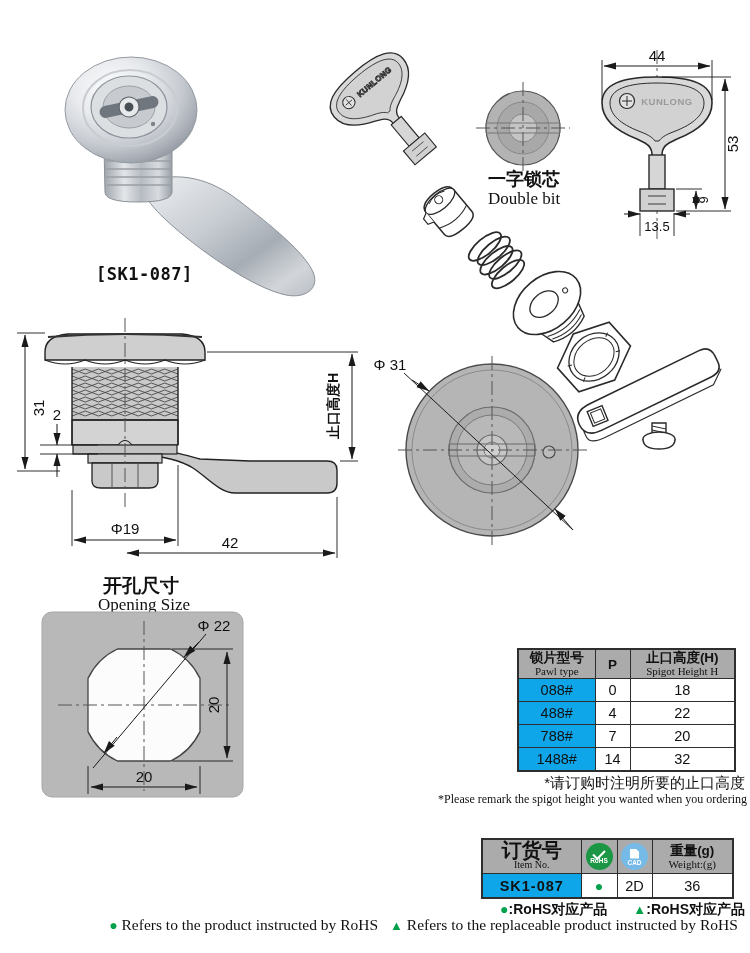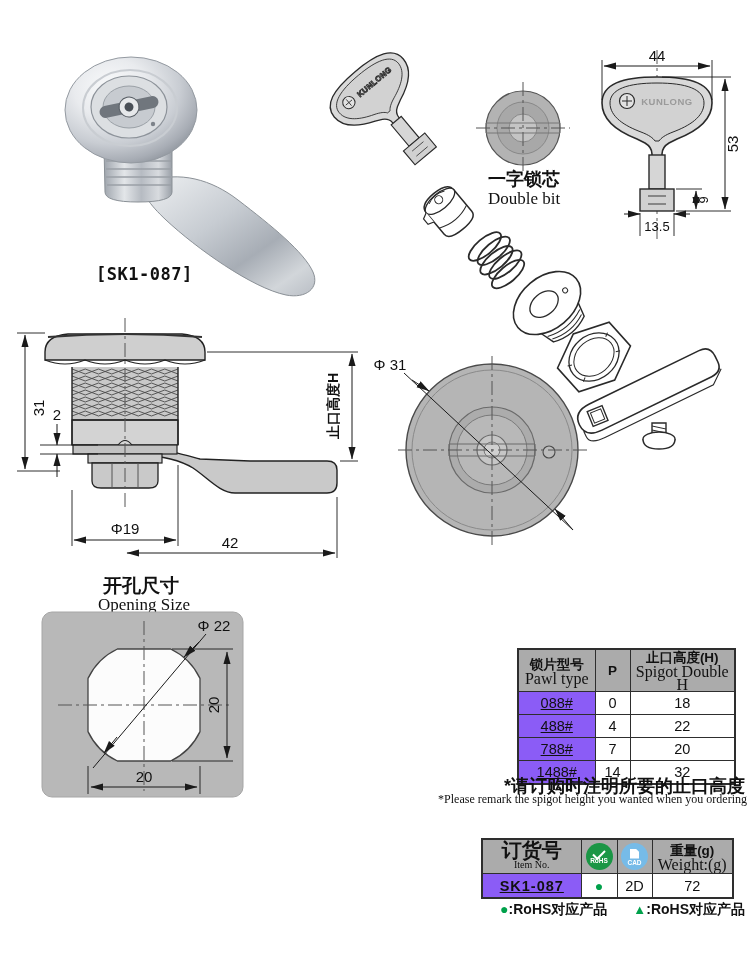--- a/index.html
+++ b/index.html
@@ -22,41 +22,41 @@
   
   table{border-collapse:collapse;table-layout:fixed;position:absolute;background:#fff;}
   .t1{left:517px;top:648px;width:217px;}
   .t2{left:481px;top:838px;width:251px;}
   td{border:1.5px solid #2e2e2e;text-align:center;vertical-align:middle;padding:0;overflow:hidden;}
   .t1 td,.t2 td{font-size:14.5px;}
   .t1{border:2px solid #2e2e2e;}
   .t2{border:2px solid #2e2e2e;}
   .hdr{background:#ababab;}
   .hdr .zh{font-weight:bold;font-size:13.5px;line-height:15px;}
-  .hdr .en{font-family:"Liberation Serif",serif;font-size:16px;line-height:13px;}
+  .hdr .en{font-family:"Liberation Serif",serif;font-size:11px;line-height:13px;}
   .t1 .hdr-cell{height:28px;}
   .t1 .data-row td{height:22px;}
   .t2 .hdr-cell{height:33px;}
   .t2 .data-row td{height:23px;}
-  .mint{background:#8b5cf6;text-decoration:underline;}
+  .mint{background:#0ea5e9;}
   .item-no{font-weight:bold;font-size:15px;letter-spacing:1px;text-align:center;}
   .gdot{color:#00A14B;font-size:14px;}
   .gtri{color:#00A14B;font-size:13px;}
   
   .badge{width:27px;height:27px;border-radius:50%;margin:0 auto;display:flex;flex-direction:column;
          align-items:center;justify-content:center;color:#fff;}
   .badge.rohs{background:#1a9645;}
   .badge.cad{background:#76bbe8;}
   .check-shape{width:10px;height:5px;border-left:2px solid #fff;border-bottom:2px solid #fff;
                transform:rotate(-45deg);margin-top:2px;}
   .doc-shape{width:9px;height:10px;background:#fff;margin-top:2px;
              clip-path:polygon(0 0,62% 0,100% 32%,100% 100%,0 100%);}
   .btxt{font-size:6.5px;font-weight:bold;line-height:8px;}
   
-  .note-zh{position:absolute;right:5px;top:774px;font-weight:bold;font-size:18px;text-align:center;}
+  .note-zh{position:absolute;right:5px;top:774px;font-weight:normal;font-size:15px;text-align:center;}
   .note-en{position:absolute;right:3px;top:792px;font-family:"Liberation Serif",serif;font-size:12px;}
   .legend-zh{position:absolute;right:5px;top:901px;font-weight:bold;font-size:14px;}
   .legend-zh .sp{display:inline-block;width:26px;}
   .legend-en{position:absolute;left:100px;right:3px;top:916px;text-align:center;
              font-family:"Liberation Serif",serif;font-size:15.5px;}
   .legend-en .sp{display:inline-block;width:12px;}
 </style>
 </head>
 <body>
 
@@ -282,21 +282,21 @@
         <tr class="hdr">
     <td class="hdr-cell">
       <div class="zh">锁片型号</div>
       <div class="en">Pawl type</div>
     </td>
     <td class="hdr-cell">
       <div class="zh">P</div>
     </td>
     <td class="hdr-cell">
       <div class="zh">止口高度(H)</div>
-      <div class="en">Spigot Double H</div>
+      <div class="en">Spigot Height H</div>
     </td>
   </tr>
   <tr class="data-row">
     <td class="mint">088#</td>
     <td>0</td>
     <td>18</td>
   </tr>
   <tr class="data-row">
     <td class="mint">488#</td>
     <td>4</td>
@@ -345,22 +345,25 @@
     </td>
     <td class="hdr-cell">
       <div class="zh">重量(g)</div>
       <div class="en">Weight:(g)</div>
     </td>
   </tr>
   <tr class="data-row">
     <td class="mint item-no">SK1-087</td>
     <td><span class="gdot">●</span></td>
     <td>2D</td>
-    <td>72</td>
+    <td>36</td>
   </tr>
 </tbody>
     </table>
 
 <div class="legend-zh">
   <span class="gdot">●</span><span>:RoHS对应产品</span><span class="sp"></span><span class="gtri">▲</span><span>:RoHS对应产品</span>
 </div>
-
+<div class="legend-en">
+  <span class="gdot">●</span>&nbsp;<span>Refers to the product instructed by RoHS</span><span class="sp"></span><span class="gtri">▲</span>&nbsp;<span>Refers to the replaceable product instructed by RoHS</span>
 </div>
 
+</div>
+
 </body></html>

